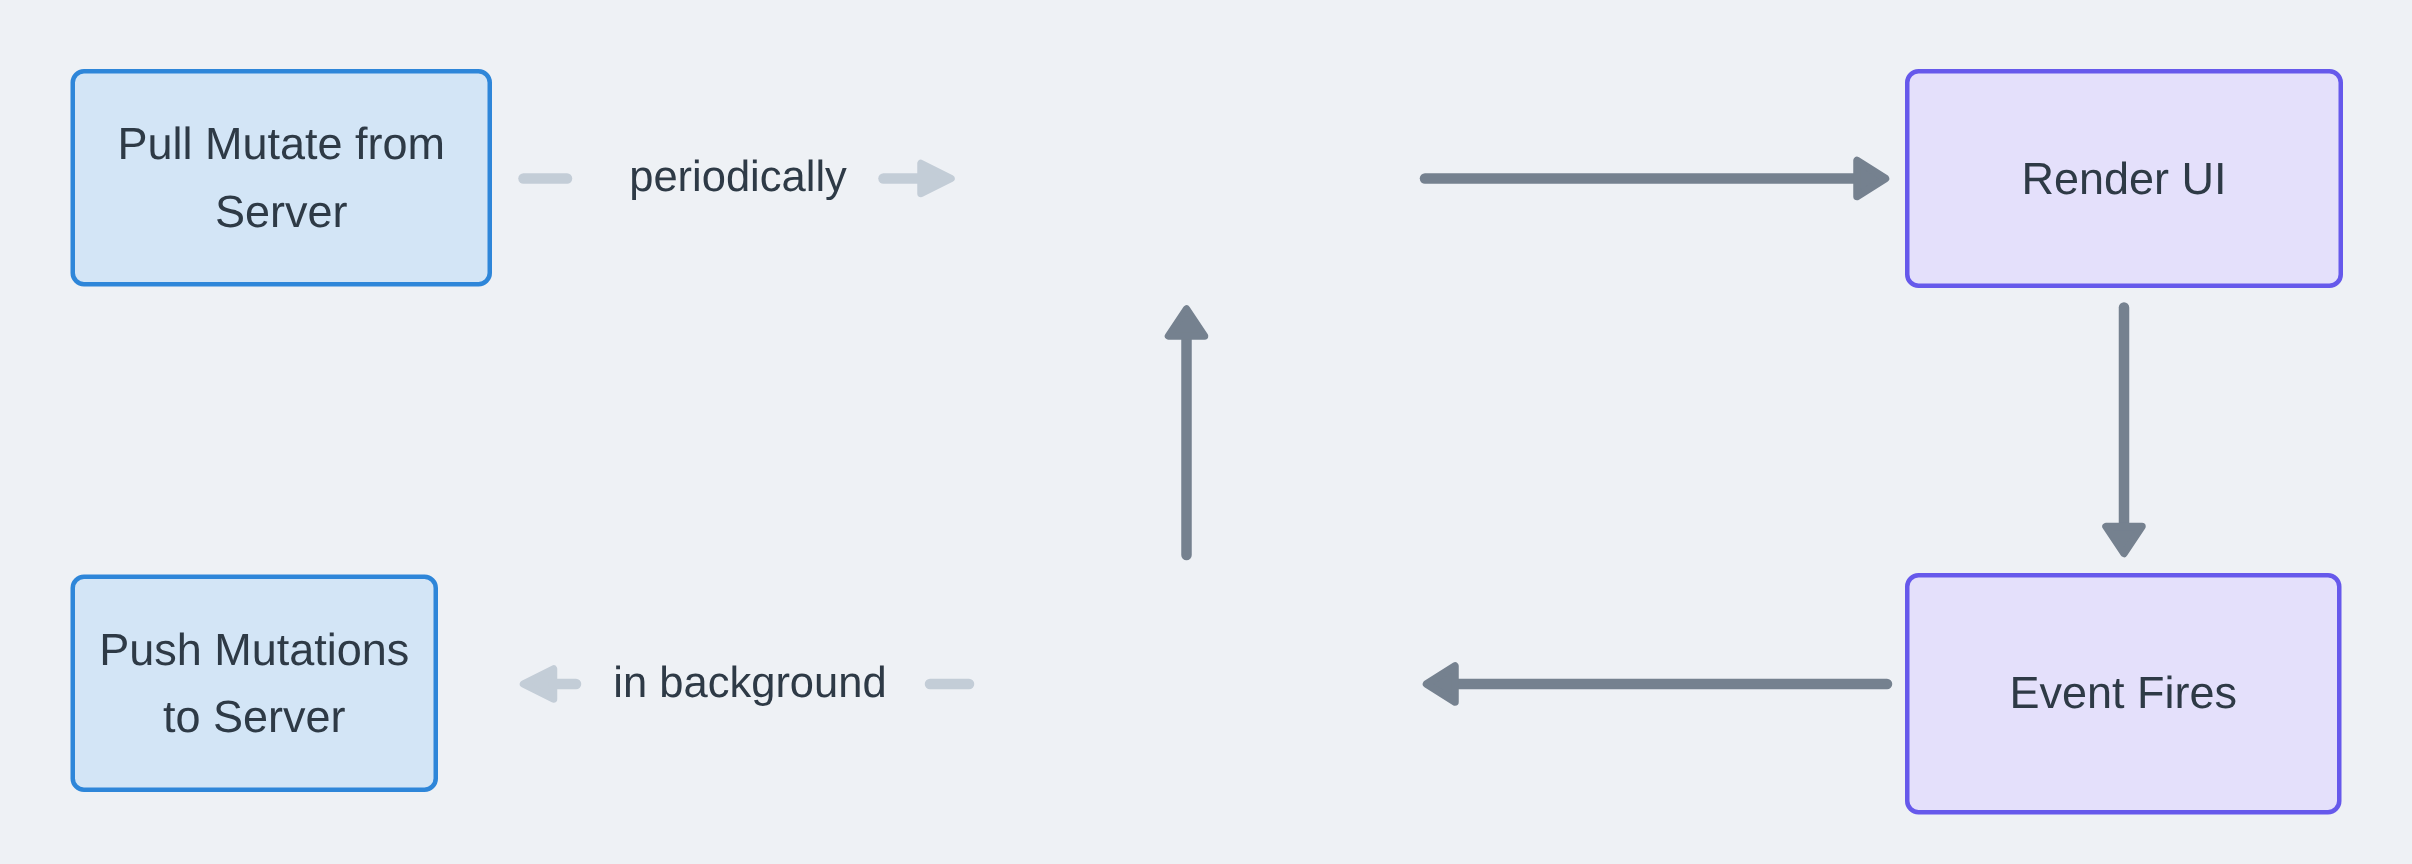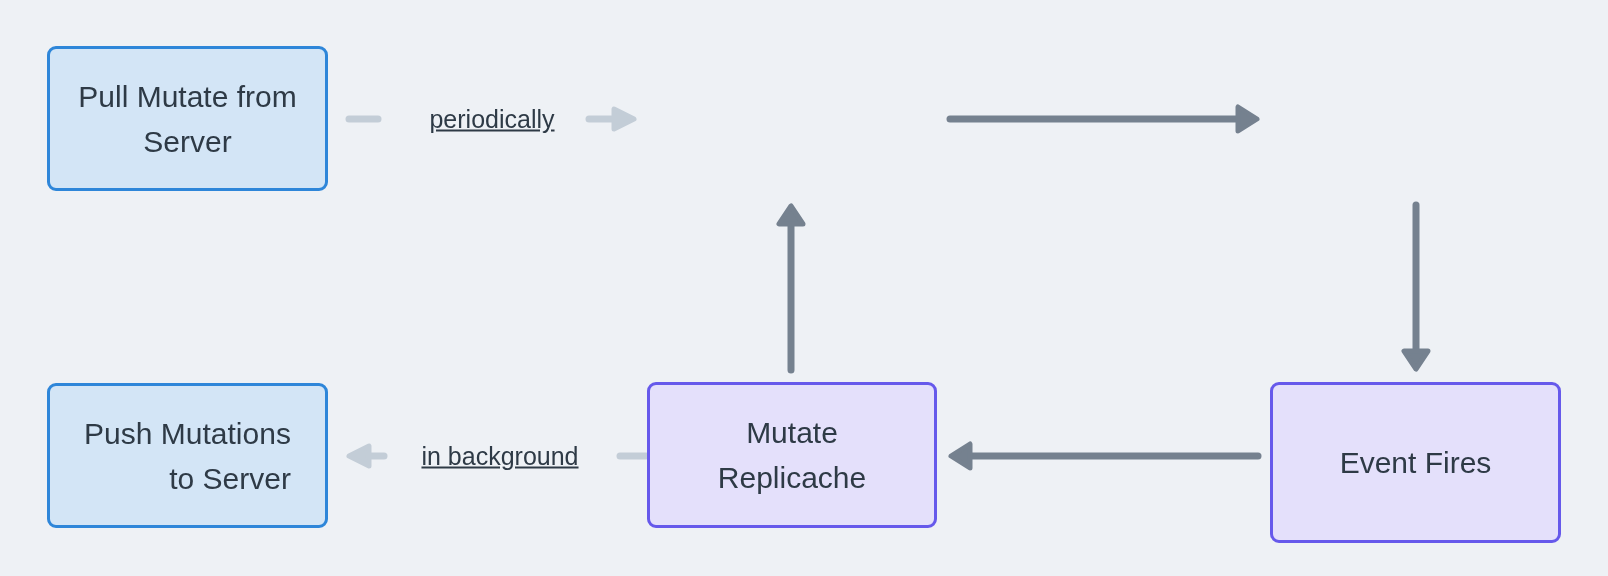--- a/index.html
+++ b/index.html
@@ -68,25 +68,24 @@
   .node-label {
     font-size: 30px;
     line-height: 1.5;
     font-weight: 500;
     color: var(--text);
     white-space: pre-line;
   }
   .edge-label {
     position: absolute;
     transform: translate(-50%, -50%);
-    font-size: 25px;
+    font-size: 29px;
     font-weight: 500;
     color: var(--text);
     white-space: nowrap;
-    text-decoration: underline;
   }
 </style>
 </head>
 <body>
 
 <div class="canvas">
 
   <svg class="edges-layer" viewBox="0 0 1608 576">
 
     <g>
@@ -121,30 +120,29 @@
       <line class="edge-light" x1="620" y1="456" x2="646" y2="456"></line>
     </g>
   </svg>
 
   <div class="node blue" style="left:47px; top:46px; width:281px; height:145px;">
     <span class="node-label">Pull Mutate from
 Server</span>
   </div>
 
 
+  <div class="node purple" style="left:1270px; top:46px; width:292px; height:146px;">
+    <span class="node-label">Render UI</span>
+  </div>
 
-  <div class="node blue" style="left:47px; top:383px; width:281px; height:145px;text-align:right;">
+  <div class="node blue" style="left:47px; top:383px; width:245px; height:145px;">
     <span class="node-label">Push Mutations
 to Server</span>
   </div>
 
-  <div class="node purple" style="left:647px; top:382px; width:290px; height:146px;">
-    <span class="node-label">Mutate
-Replicache</span>
-  </div>
 
   <div class="node purple" style="left:1270px; top:382px; width:291px; height:161px;">
     <span class="node-label">Event Fires</span>
   </div>
 
   <div class="edge-label" style="left:492px; top:119px;">periodically</div>
 
   <div class="edge-label" style="left:500px; top:456px;">in background</div>
 
 </div>

